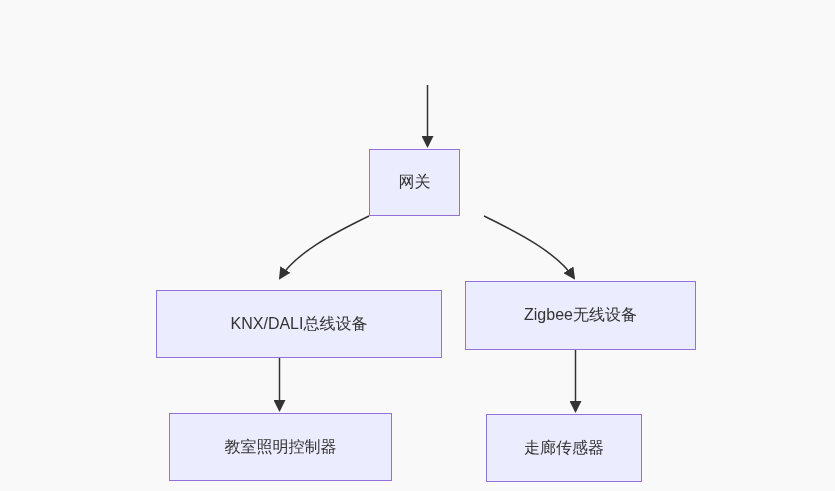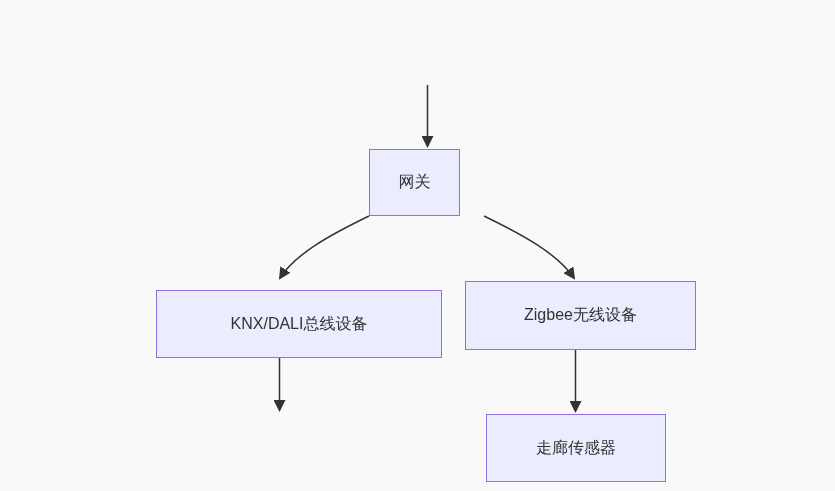--- a/index.html
+++ b/index.html
@@ -42,21 +42,21 @@
     justify-content:center;
     font-size:16px;
     white-space:nowrap;
     text-align:center;
   }
   .node-cloud     { left:358px; top:14px;  width:139px; height:71px; }
   .node-gateway   { left:369px; top:149px; width:91px; height:67px; }
   .node-knx       { left:156px; top:282px; width:286px; height:68px;margin-top:8px; }
   .node-zigbee    { left:465px; top:281px; width:231px; height:69px; }
   .node-classroom { left:169px; top:413px; width:223px; height:68px; }
-  .node-corridor  { left:486px; top:414px; width:180px; height:68px; }
+  .node-corridor  { left:486px; top:414px; width:156px; height:68px; }
 </style>
 </head>
 <body>
 
 <div class="canvas">
 
   <svg class="edges" viewBox="0 0 835 491" xmlns="http://www.w3.org/2000/svg">
     <defs>
       <marker id="arrow" viewBox="0 0 12 12" refX="10" refY="6" markerWidth="12" markerHeight="12" markerUnits="userSpaceOnUse" orient="auto">
         <path class="arrowhead" d="M0,0 L12,6 L0,12 Z"></path>
@@ -75,18 +75,21 @@
   </div>
 
   <div class="node node-knx">
     <span>KNX/DALI总线设备</span>
   </div>
 
   <div class="node node-zigbee">
     <span>Zigbee无线设备</span>
   </div>
 
+  <div class="node node-classroom">
+    <span>教室照明控制器</span>
+  </div>
 
   <div class="node node-corridor">
     <span>走廊传感器</span>
   </div>
 
 </div>
 
 </body></html>

